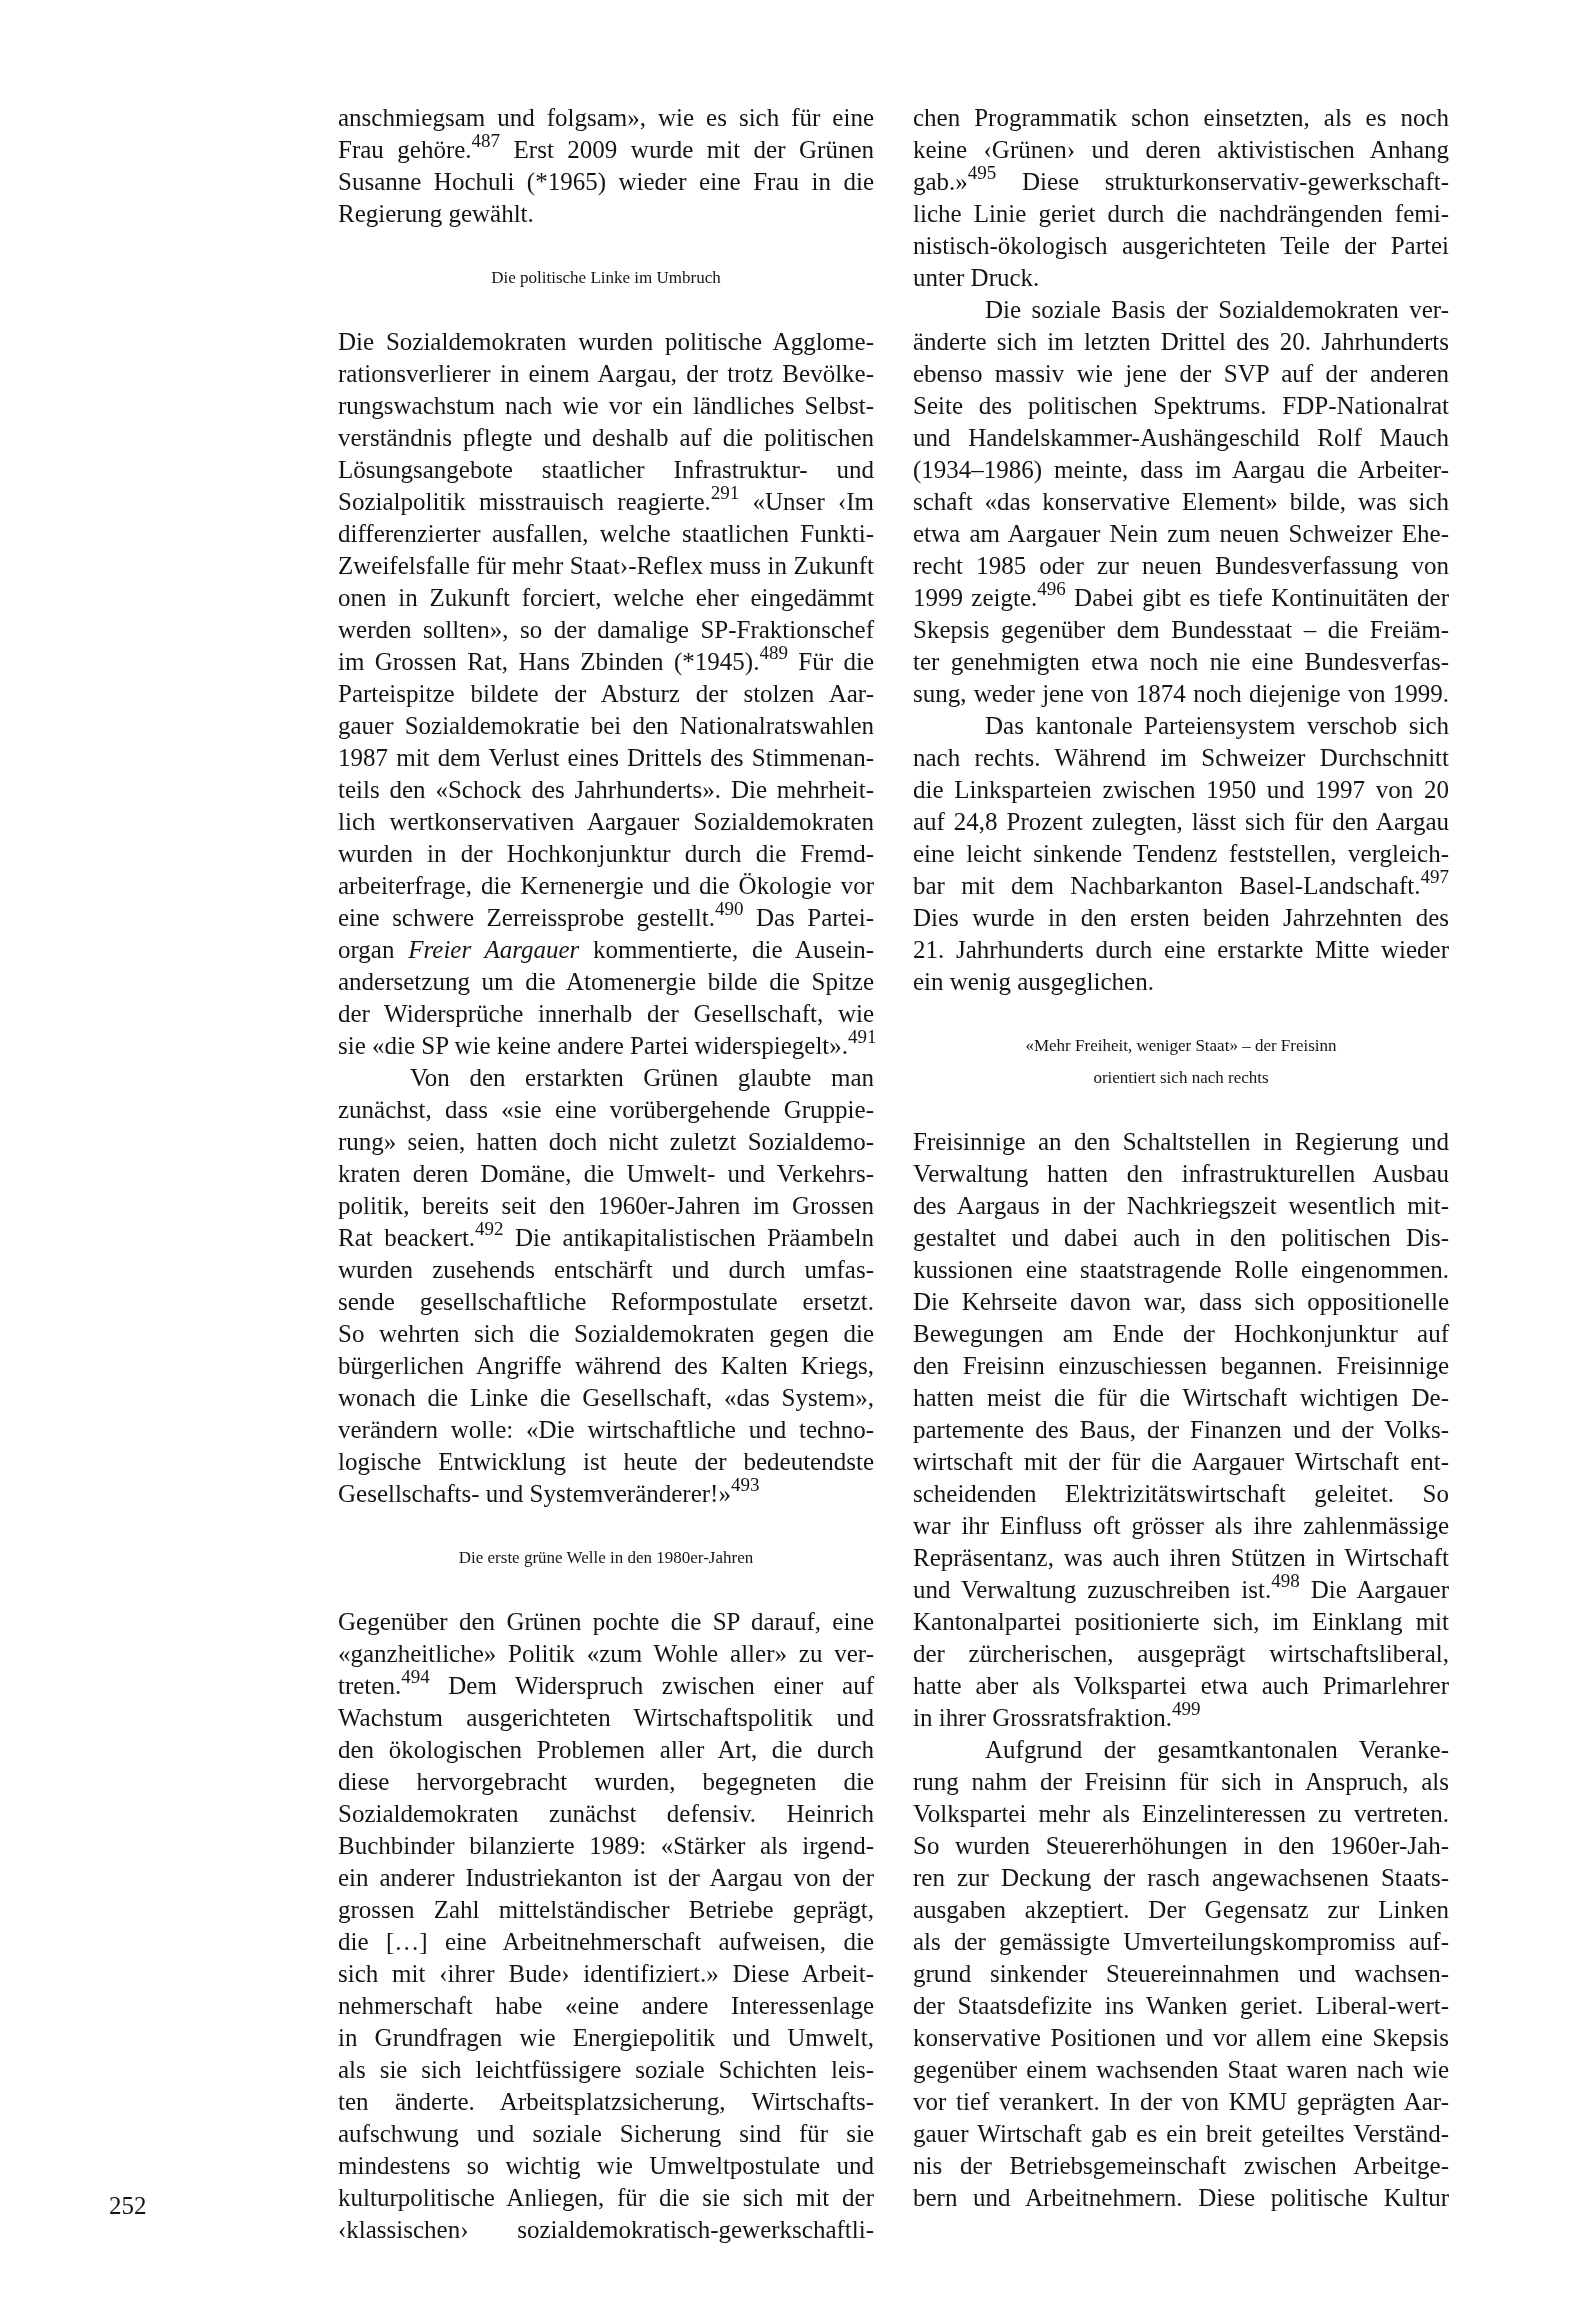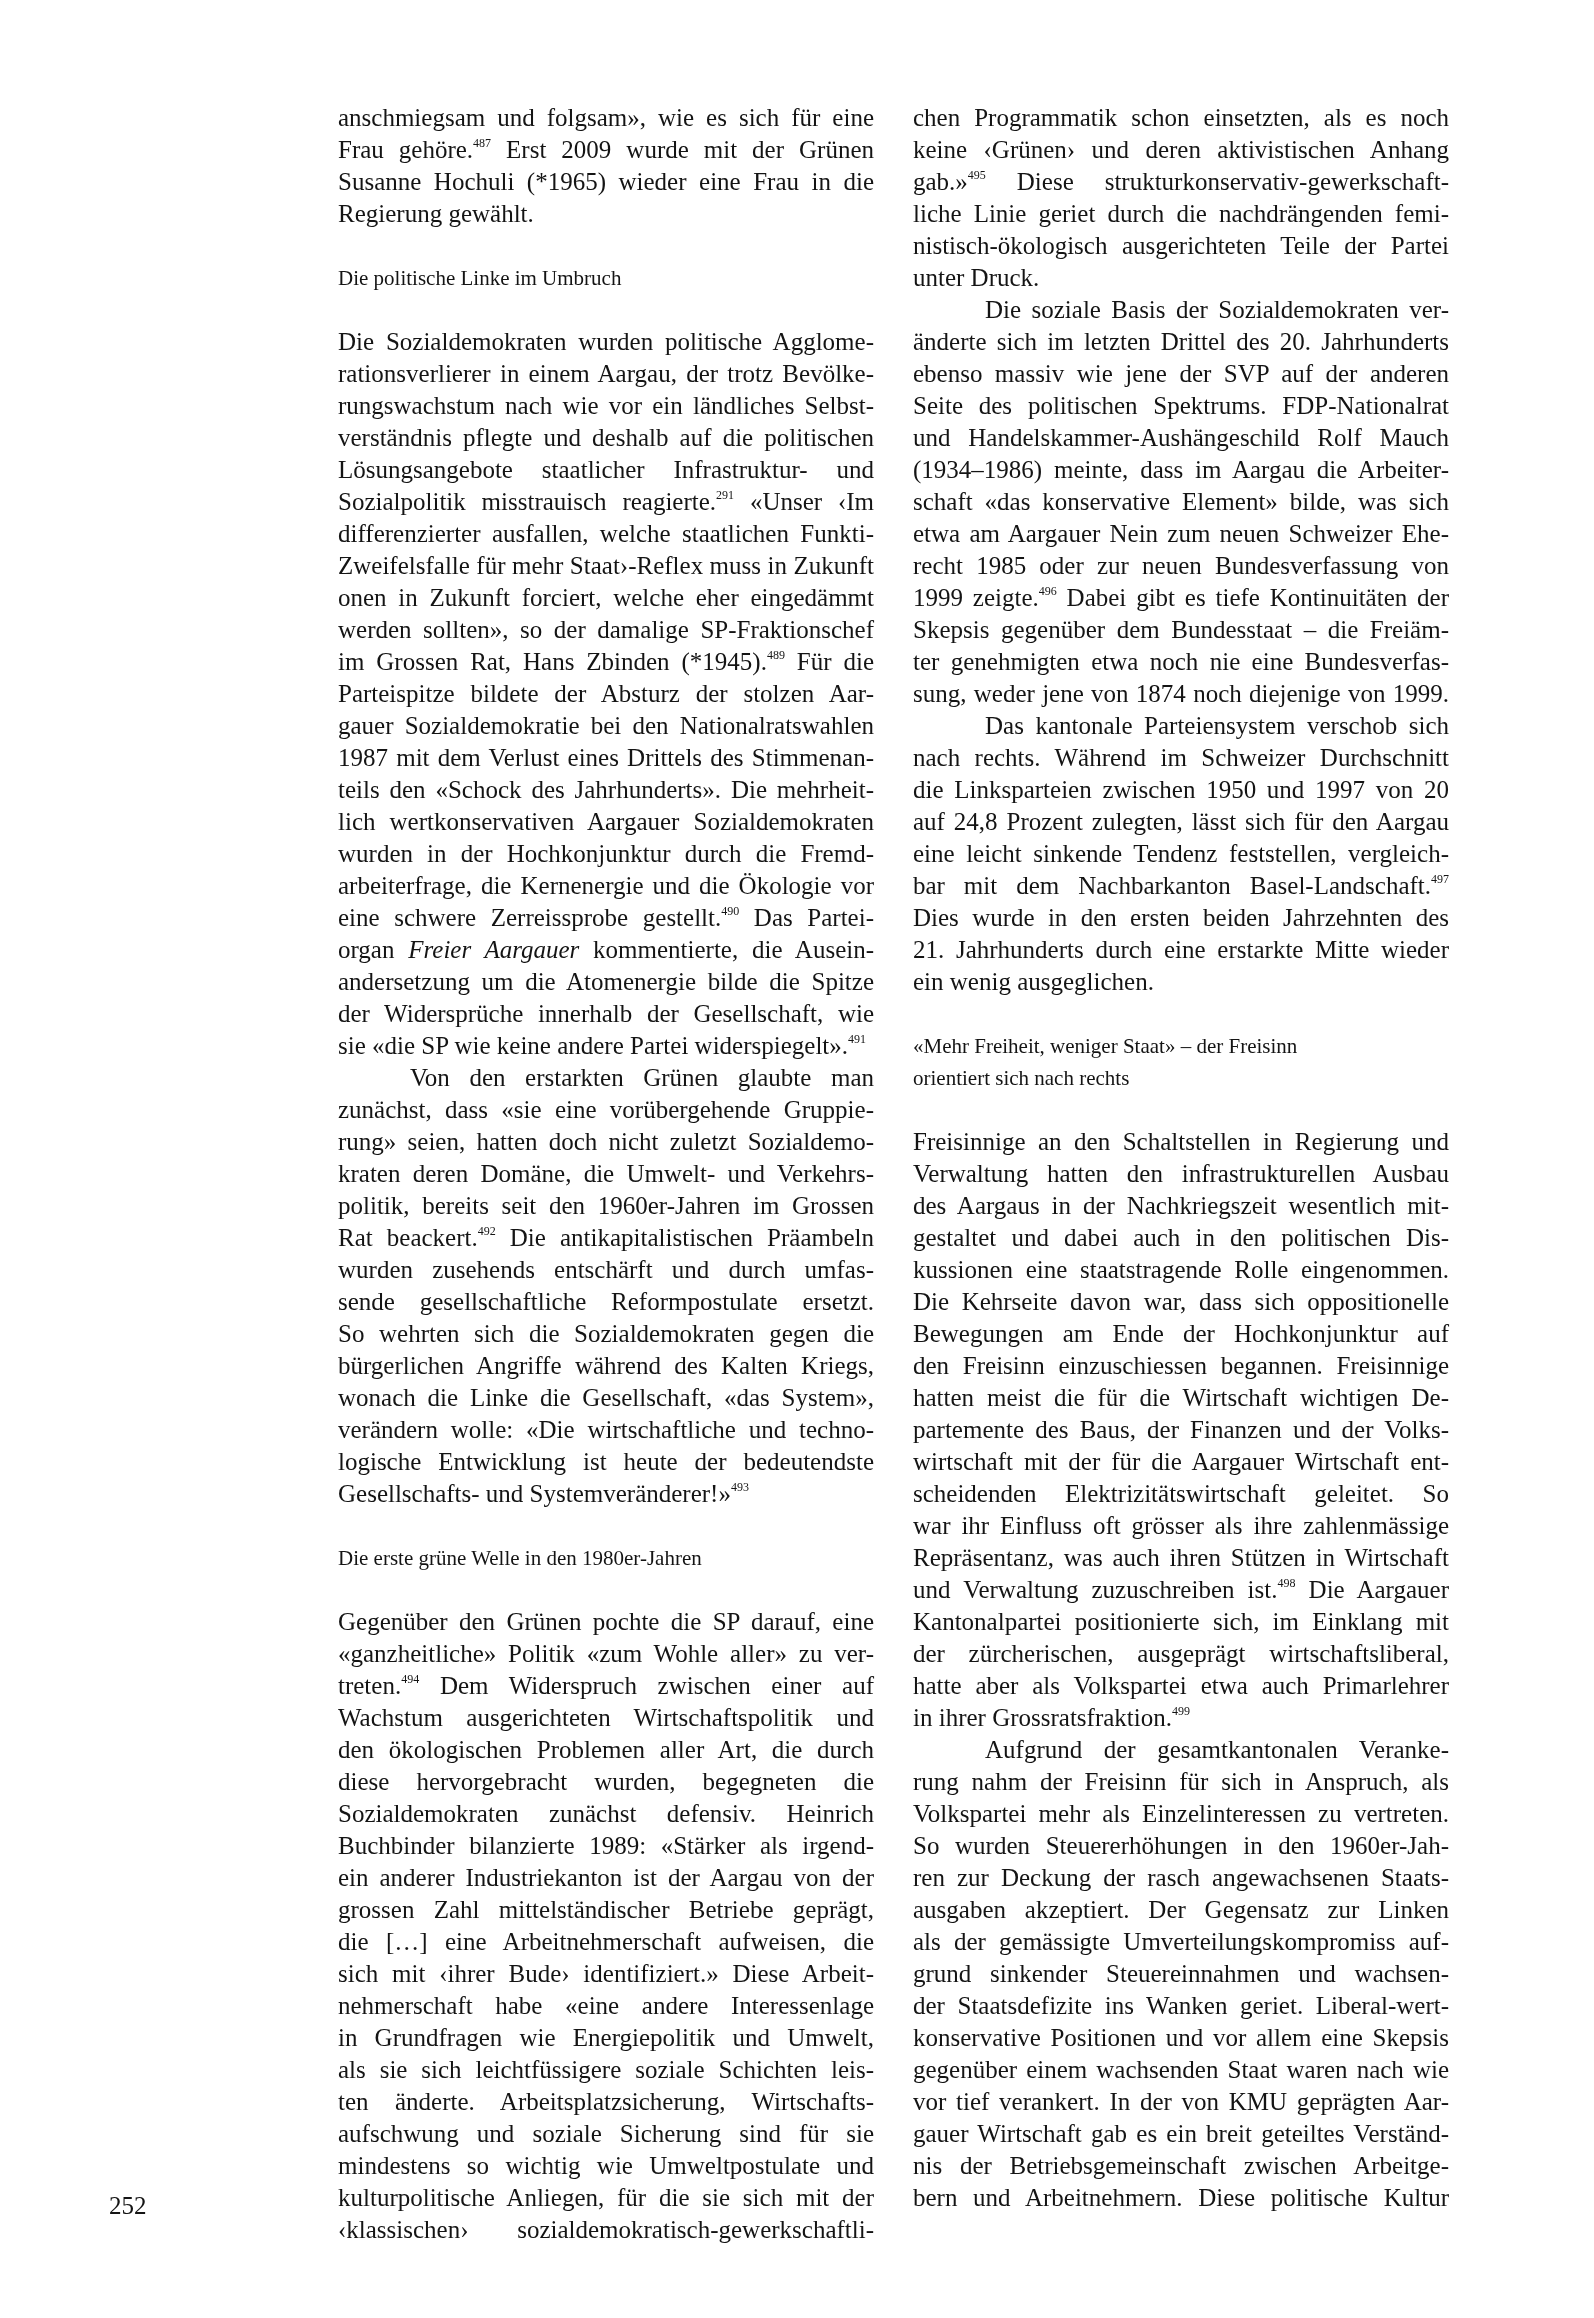--- a/index.html
+++ b/index.html
@@ -7,22 +7,22 @@
          font-family: "Liberation Serif", "DejaVu Serif", serif; color: #141414; }
   .page { position: absolute; left: 0; top: 0; width: 1477px; height: 2319px; font-family: Liberation Serif, serif; }
   .col { position: absolute; top: 102px; width: 536px; }
   .col-left { left: 338px; }
   .col-right { left: 913px; }
   .line { height: 32px; line-height: 32px; font-size: 25px; white-space: nowrap;
           text-align: justify; text-align-last: justify; overflow: visible; }
   .line.last { text-align-last: left; }
   .line.indent { padding-left: 72px; }
   .blank { height: 32px; }
-  .heading { height: 32px; line-height: 32px; font-size: 21px; white-space: nowrap; }
-  sup { font-size: 12px; line-height: 0; position: relative; top: -1.6px; vertical-align: super; }
+  .heading { height: 32px; line-height: 32px; font-size: 17px; text-align: center; white-space: nowrap; }
+  sup { font-size: 19px; line-height: 0; position: relative; top: -1.6px; vertical-align: super; }
   em { font-style: italic; }
   .page-number { position: absolute; left: 109px; top: 2190px; font-size: 25px; line-height: 32px; }
 </style>
 </head>
 <body>
 
 <div class="page">
   <div class="col col-left" id="col-left">
       <div class="para">
         <div class="line"><span>anschmiegsam und folgsam», wie es sich für eine</span></div>

